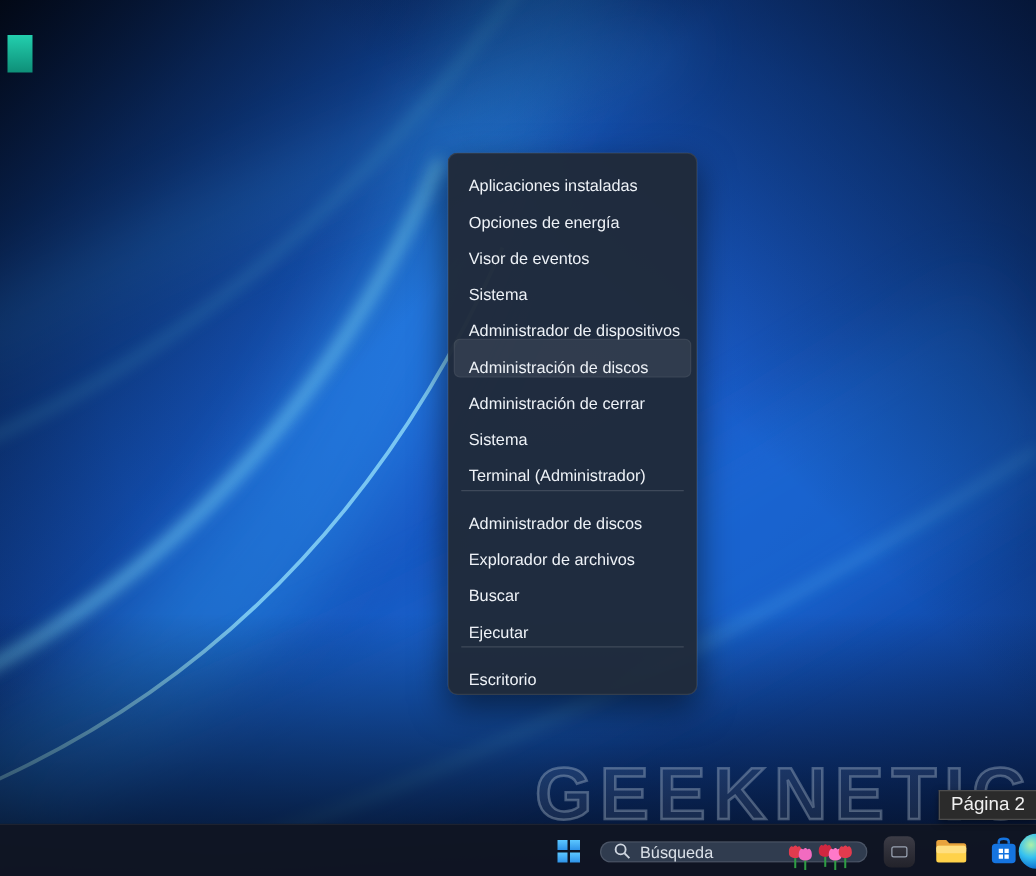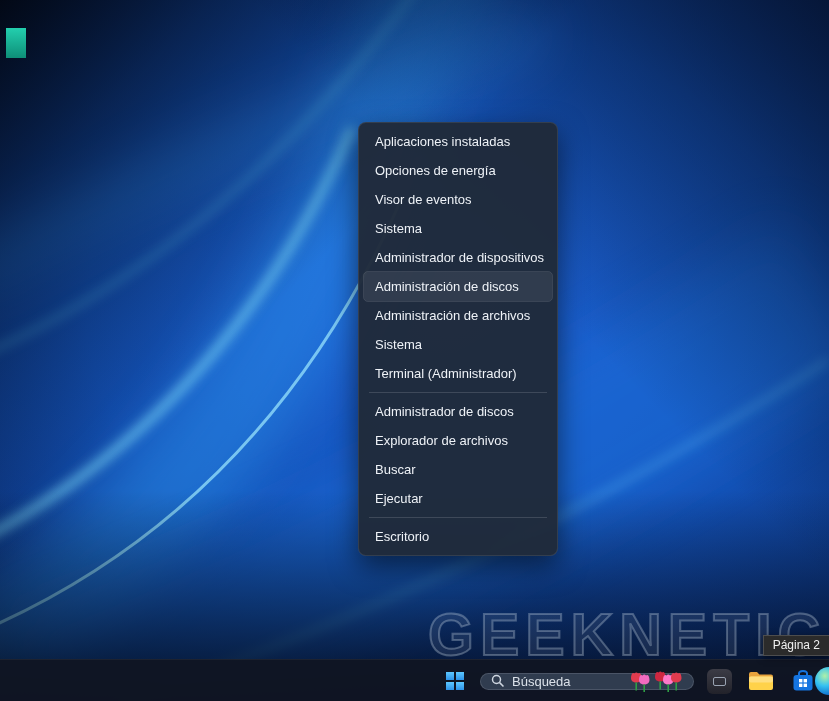--- a/index.html
+++ b/index.html
@@ -27,21 +27,21 @@
   .context-menu{
     position:absolute;left:358px;top:122px;width:200px;z-index:10;
     background:rgba(32,42,58,.97);
     border:1px solid rgba(255,255,255,.09);
     border-radius:8px;
     padding:4px 0;
     box-shadow:0 10px 28px rgba(0,0,0,.55);
   }
   .menu-item{
     height:29px;margin:0 5px;padding:0 11px;border-radius:4px;
-    display:flex;align-items:center;justify-content:space-between;
+    display:flex;align-items:flex-end;justify-content:space-between;
     font-size:13px;color:#eef2f7;cursor:default;white-space:nowrap;
   }
   .menu-item.highlighted{
     background:rgba(255,255,255,.08);
     outline:1px solid rgba(255,255,255,.12);
   }
   .menu-separator{
     height:1px;background:rgba(255,255,255,.14);margin:4px 10px;
   }
   .chevron{display:flex;align-items:center;opacity:.85;}
@@ -50,21 +50,21 @@
     position:absolute;left:428px;bottom:36px;z-index:30;
     font-size:59px;font-weight:bold;letter-spacing:6px;line-height:1;
     color:rgba(255,255,255,.07);
     -webkit-text-stroke:2px rgba(215,228,240,.30);
     pointer-events:none;white-space:nowrap;
   }
   
   .page-tooltip{
     position:absolute;right:0;bottom:45px;z-index:40;
     background:#2b2b2b;border:1px solid #4d4d4d;border-right:none;
-    padding:2px 9px 3px;font-size:12px;color:#f0f0f0;
+    padding:2px 9px 3px;font-size:15px;color:#f0f0f0;
     box-shadow:0 2px 6px rgba(0,0,0,.5);
   }
   
   .taskbar{
     position:absolute;left:0;bottom:0;width:100%;height:42px;z-index:20;
     background:rgba(16,21,35,.95);
     border-top:1px solid rgba(255,255,255,.06);
   }
   .taskbar-content{
     position:absolute;left:438px;top:0;height:42px;
@@ -72,21 +72,21 @@
   }
   .tb-btn{
     width:34px;height:34px;border-radius:5px;
     display:flex;align-items:center;justify-content:center;flex:0 0 auto;
   }
   .start-grid{display:grid;grid-template-columns:8px 8px;grid-template-rows:8px 8px;gap:2px;}
   .start-grid span{background:linear-gradient(180deg,#5cc7ff,#2e93e8);display:block;}
   .search-pill{
     width:214px;height:17px;border-radius:15px;
     background:rgba(52,64,84,.9);border:1px solid rgba(255,255,255,.13);
-    display:flex;align-items:center;gap:7px;padding:0 10px;flex:0 0 auto;
+    display:flex;align-items:flex-start;gap:7px;padding:0 10px;flex:0 0 auto;
   }
   .search-pill .search-text{font-size:13px;color:#dbe1e9;flex:1;}
   .app-icon-dark{
     width:25px;height:25px;border-radius:6px;
     background:linear-gradient(#3c3c46,#22222a);
     display:flex;align-items:center;justify-content:center;
   }
   .app-icon-dark i{display:block;width:13px;height:9px;border:1.5px solid #9aa3b2;border-radius:2px;}
   .edge-partial{
     position:absolute;right:-14px;top:7px;width:28px;height:28px;border-radius:50%;
@@ -137,21 +137,21 @@
     <div class="menu-item">
         <span>Sistema</span>
       </div>
     <div class="menu-item">
         <span>Administrador de dispositivos</span>
       </div>
     <div class="menu-item highlighted">
         <span>Administración de discos</span>
       </div>
     <div class="menu-item">
-        <span>Administración de archivos</span>
+        <span>Administración de cerrar</span>
       </div>
     <div class="menu-item">
         <span>Sistema</span>
       </div>
     <div class="menu-item">
         <span>Terminal (Administrador)</span>
       </div>
     <div class="menu-separator"></div>
     <div class="menu-item">
         <span>Administrador de discos</span>

